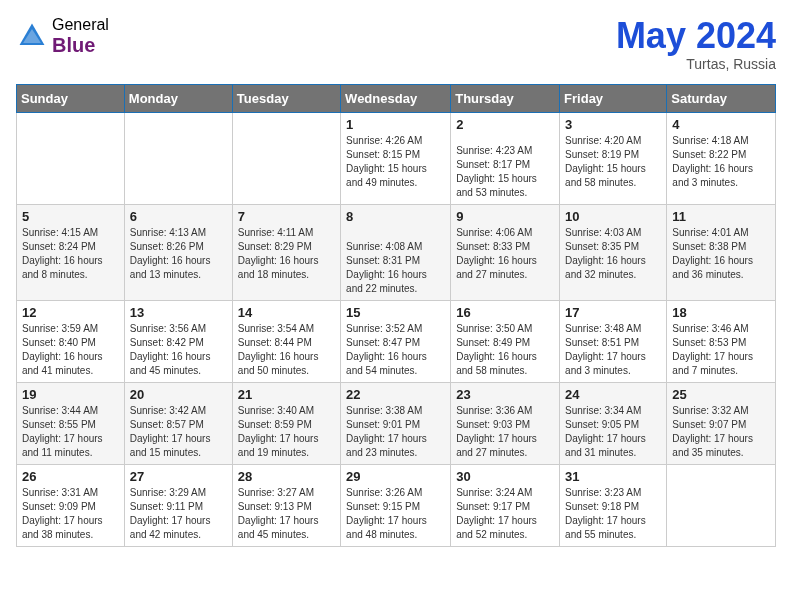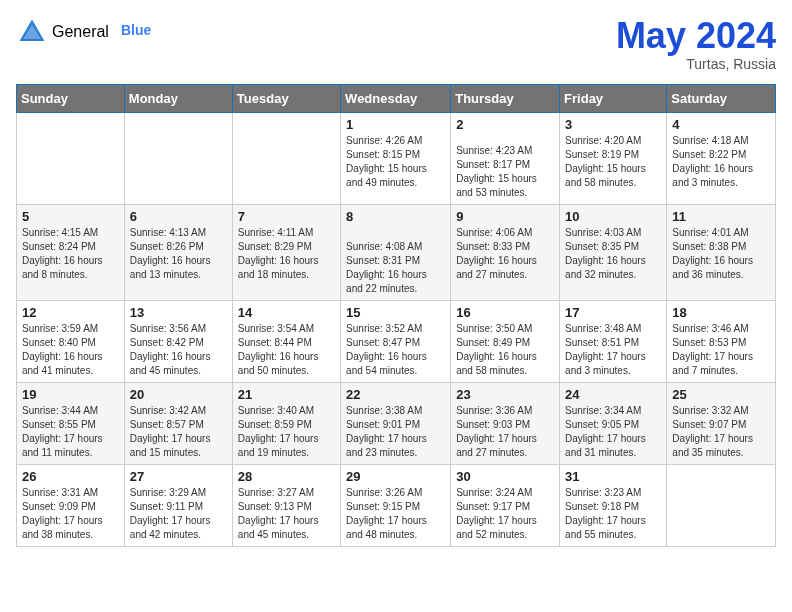--- a/index.html
+++ b/index.html
@@ -16,27 +16,27 @@
       align-items: flex-start;
       margin-bottom: 12px;
     }
     .logo {
       display: flex;
       align-items: center;
       gap: 4px;
     }
     .logo-text {
       display: flex;
+      flex-direction: column;
       line-height: 1.1;
-      gap: 12px;
     }
     .logo-blue {
-      font-size: 14px;
+      font-size: 20px;
       font-weight: bold;
-      color: #3b82f6;
+      color: #701a75;
     }
     .logo-icon {
       width: 32px;
       height: 32px;
     }
     .title-block {
       text-align: right;
     }
     .month-year {
       font-size: 36px;

